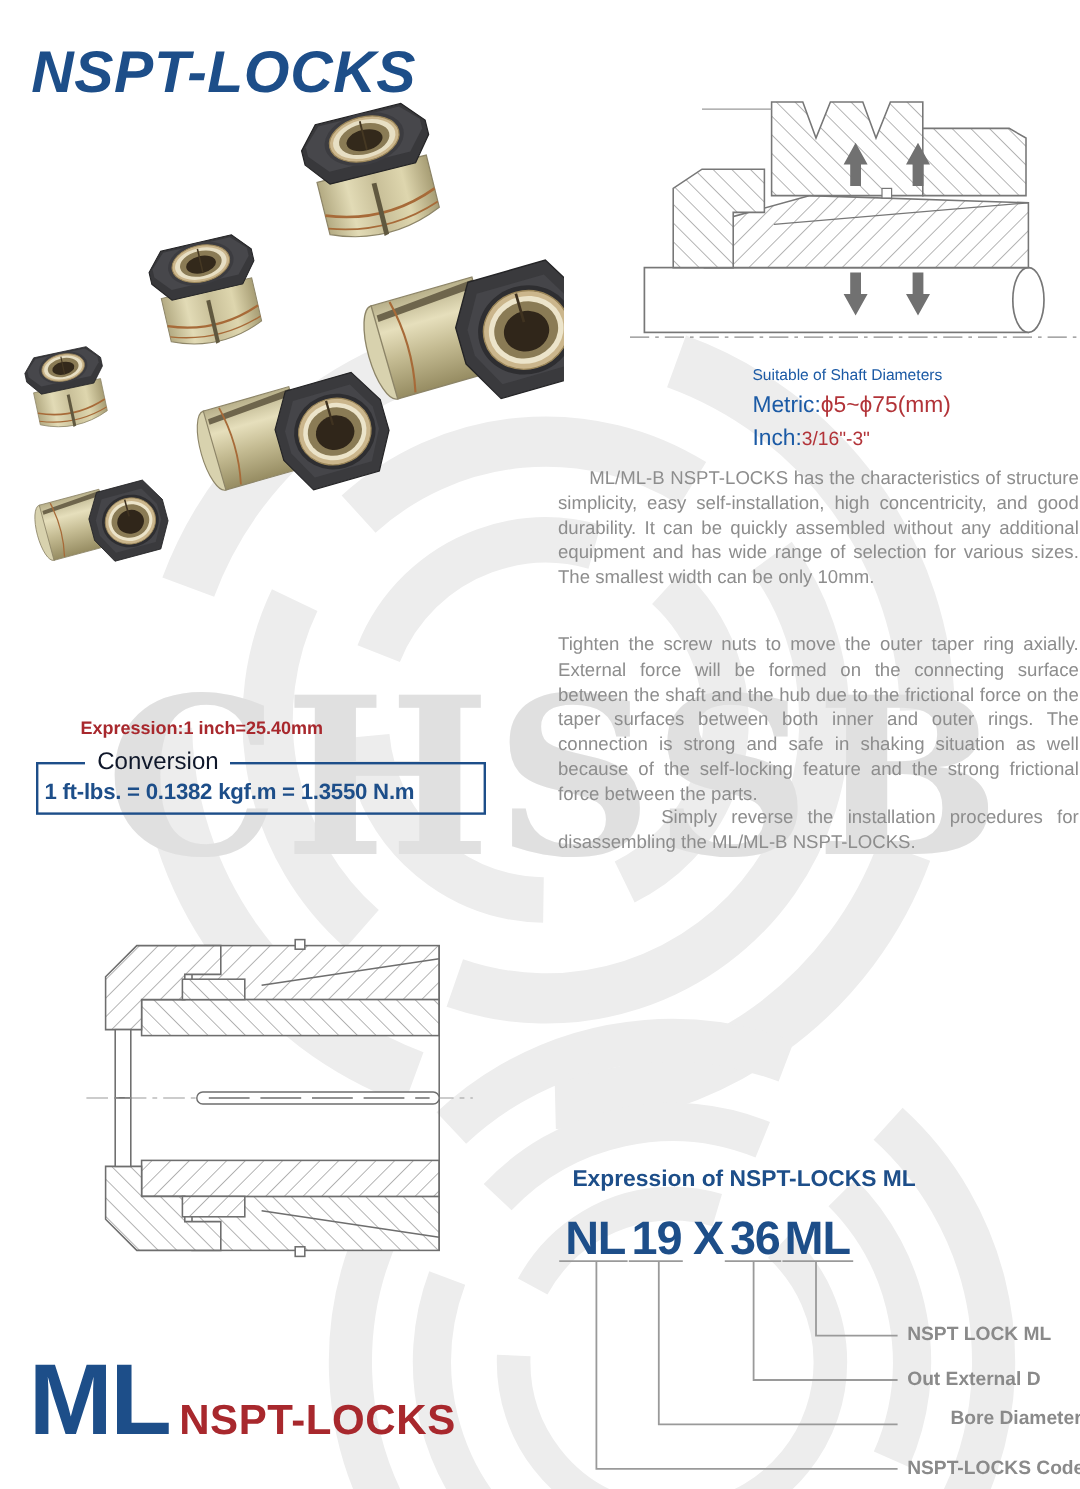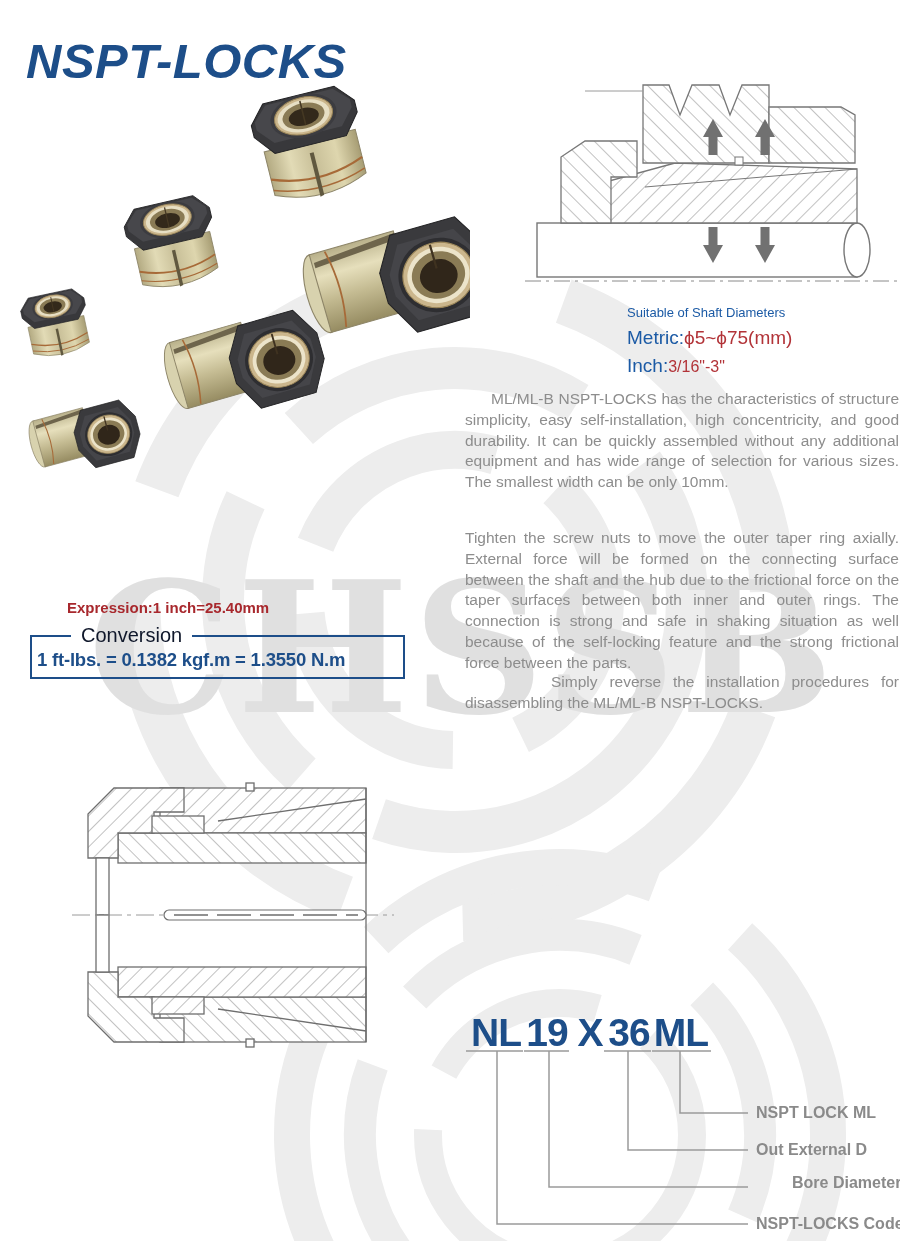--- a/index.html
+++ b/index.html
@@ -190,20 +190,21 @@
   </fieldset>
 
   <svg class="drawing" width="330" height="315" viewBox="0 0 330 315">
     <use href="#halfsec"></use>
     <use href="#halfsec" transform="translate(0,314) scale(1,-1)"></use>
     <line x1="4" y1="157" x2="326" y2="157" stroke="#9a9a9a" stroke-width="1" stroke-dasharray="18 5 4 5"></line>
     <rect x="96" y="152" width="202" height="10" rx="5" fill="#ffffff" stroke="#6e6e6e" stroke-width="1.2"></rect>
     <line x1="106" y1="157" x2="290" y2="157" stroke="#6e6e6e" stroke-width="1.4" stroke-dasharray="34 9"></line>
   </svg>
 
+  <div class="expr-heading">Expression of NSPT-LOCKS ML</div>
   <span class="code-part cp0">NL</span>
   <span class="code-part cp1">19</span>
   <span class="code-part cp2">X</span>
   <span class="code-part cp3">36</span>
   <span class="code-part cp4">ML</span>
 
   <svg class="callouts" width="900" height="1241" viewBox="0 0 900 1241">
     <g stroke="#9a9a9a" stroke-width="1.5" fill="none">
       <line x1="466" y1="1051" x2="523" y2="1051"></line>
       <line x1="524" y1="1051" x2="569" y2="1051"></line>
@@ -214,14 +215,17 @@
       <polyline points="549,1051 549,1187 748,1187"></polyline>
       <polyline points="497,1051 497,1224 748,1224"></polyline>
     </g>
   </svg>
 
   <div class="expr-label el0">NSPT LOCK ML</div>
   <div class="expr-label el1">Out External D</div>
   <div class="expr-label el2">Bore Diameter d</div>
   <div class="expr-label el3">NSPT-LOCKS Code</div>
 
+  <div class="footer-mark">
+    <span class="footer-ml">ML</span><span class="footer-suffix">NSPT-LOCKS</span>
+  </div>
 
 </div>
 
 </body></html>

